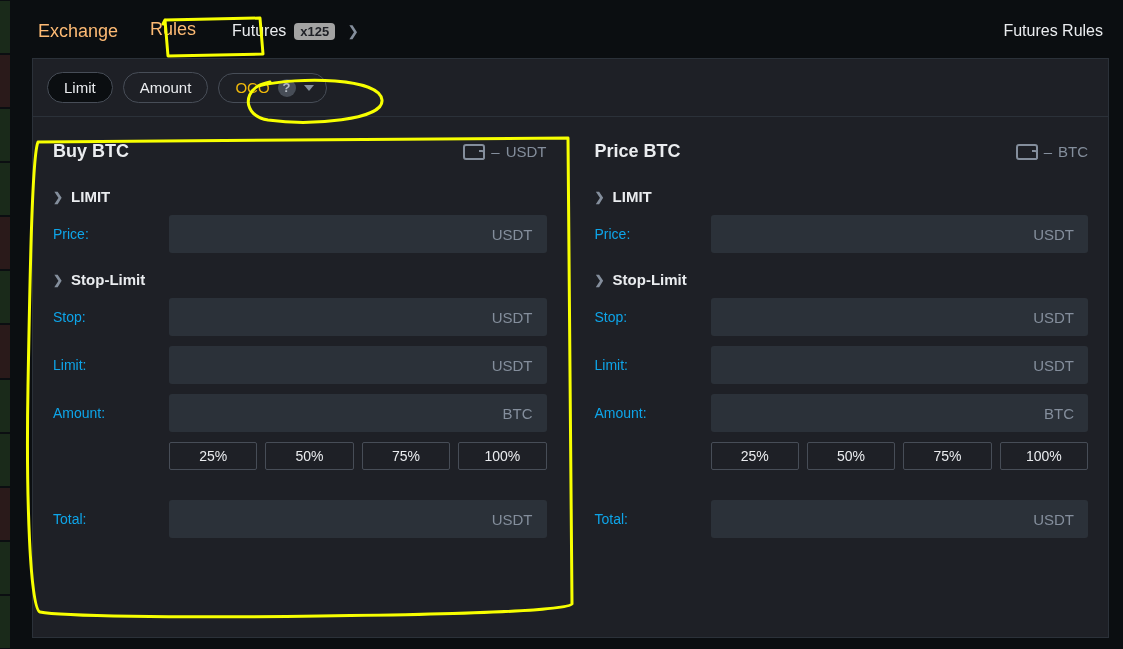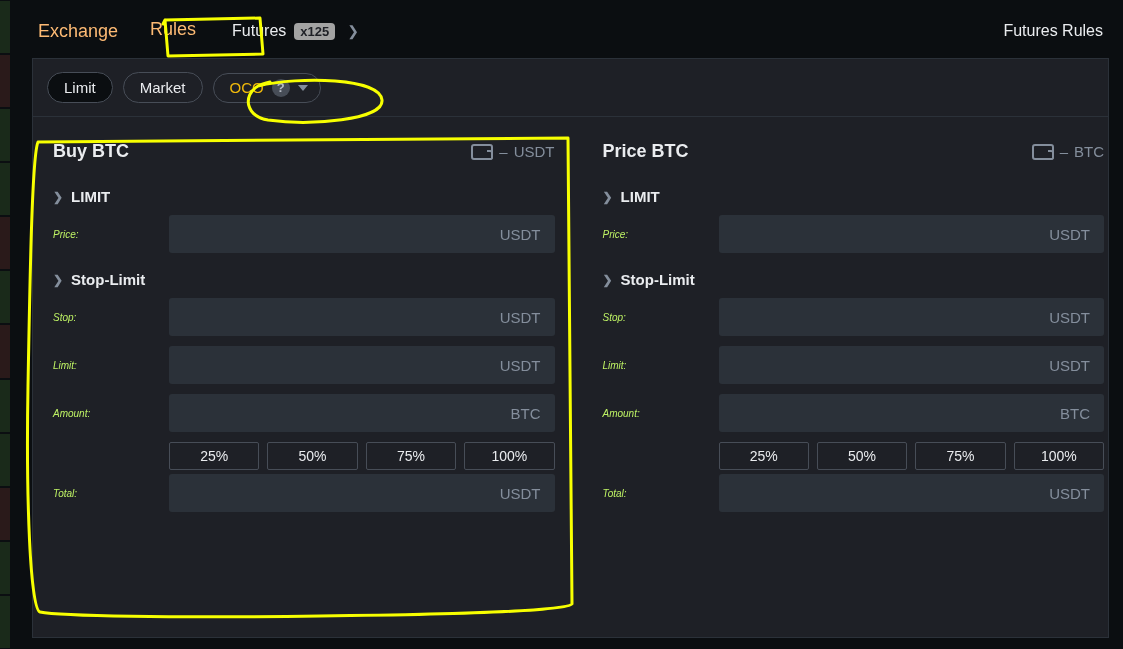--- a/index.html
+++ b/index.html
@@ -104,21 +104,21 @@
   }
   .carret-down {
     width: 0; height: 0;
     border-left: 5px solid transparent;
     border-right: 5px solid transparent;
     border-top: 6px solid #848e9c;
   }
 
   .forms-row {
     display: flex;
-    padding: 24px 4px 0 20px;
+    padding: 24px 20px 0 20px;
     gap: 48px;
   }
   .form-col {
     flex: 1;
     min-width: 0;
   }
   .form-header {
     display: flex;
     align-items: center;
     margin-bottom: 26px;
@@ -165,44 +165,43 @@
   }
   .chev-sm { color: #848e9c; font-size: 12px; margin-right: 2px; }
 
   .field-row {
     display: flex;
     align-items: center;
     margin-bottom: 10px;
   }
   .field-label {
     width: 116px;
-    color: #bef264;
-    font-size: 10px;
-    font-style: italic;
+    color: #0ea5e9;
+    font-size: 14px;
   }
   .field-input {
     flex: 1;
     height: 38px;
     background: #2b3139;
     border: none;
     border-radius: 3px;
     display: flex;
     align-items: center;
     justify-content: flex-end;
     padding-right: 14px;
   }
   .field-unit {
     color: #848e9c;
     font-size: 15px;
   }
   .pct-row {
     display: flex;
     gap: 8px;
     margin-left: 116px;
-    margin-bottom: 4px;
+    margin-bottom: 30px;
     margin-top: 2px;
   }
   .pct-btn {
     flex: 1;
     height: 28px;
     border: 1px solid #474d57;
     background: transparent;
     color: #eaecef;
     font-size: 14px;
     cursor: pointer;
@@ -266,21 +265,21 @@
       <span class="x125-badge">x125</span>
       <span class="chev-right">❯</span>
     </div>
     <div class="trading-rules">Futures Rules</div>
   </div>
 
   <div class="panel">
 
     <div class="order-type-row">
       <div class="pill limit">Limit</div>
-      <div class="pill">Market</div>
+      <div class="pill">Amount</div>
       <div class="pill oco">
         <span>OCO</span>
         <span class="help-circle">?</span>
         <span class="carret-down"></span>
       </div>
     </div>
 
     <div class="forms-row">
 
       <div class="form-col">

